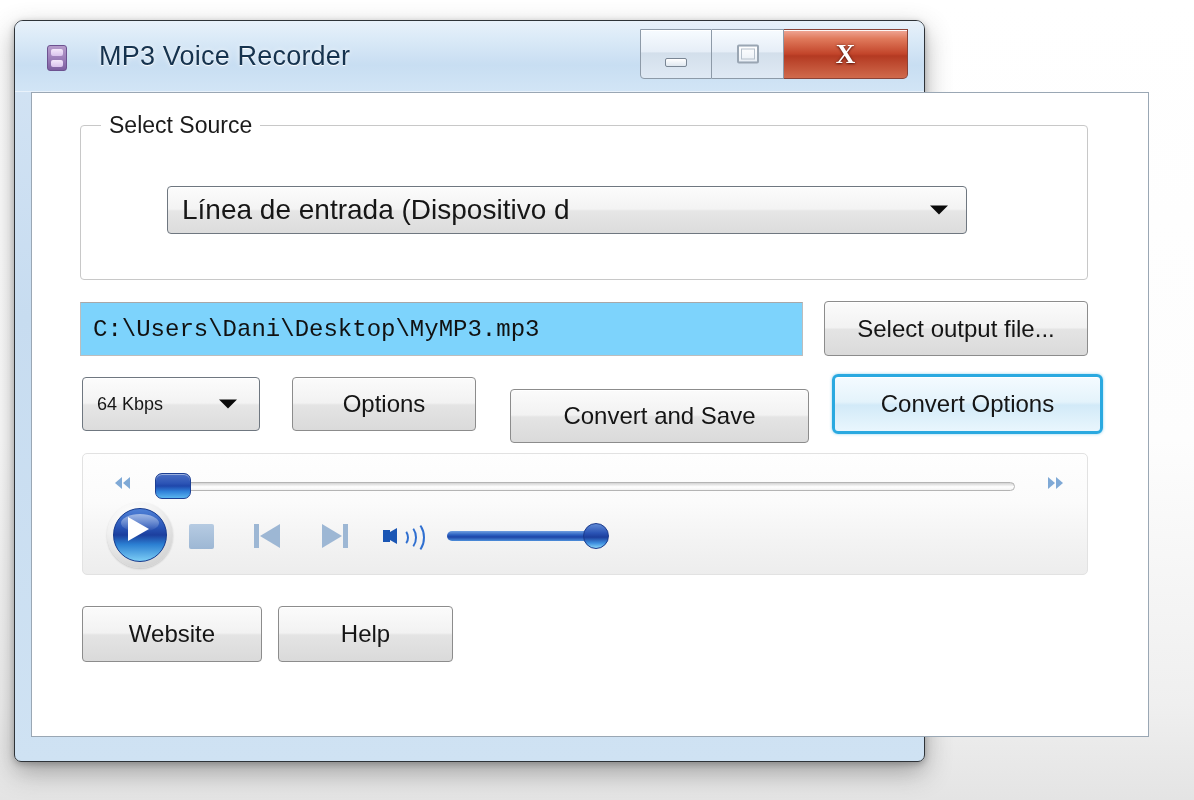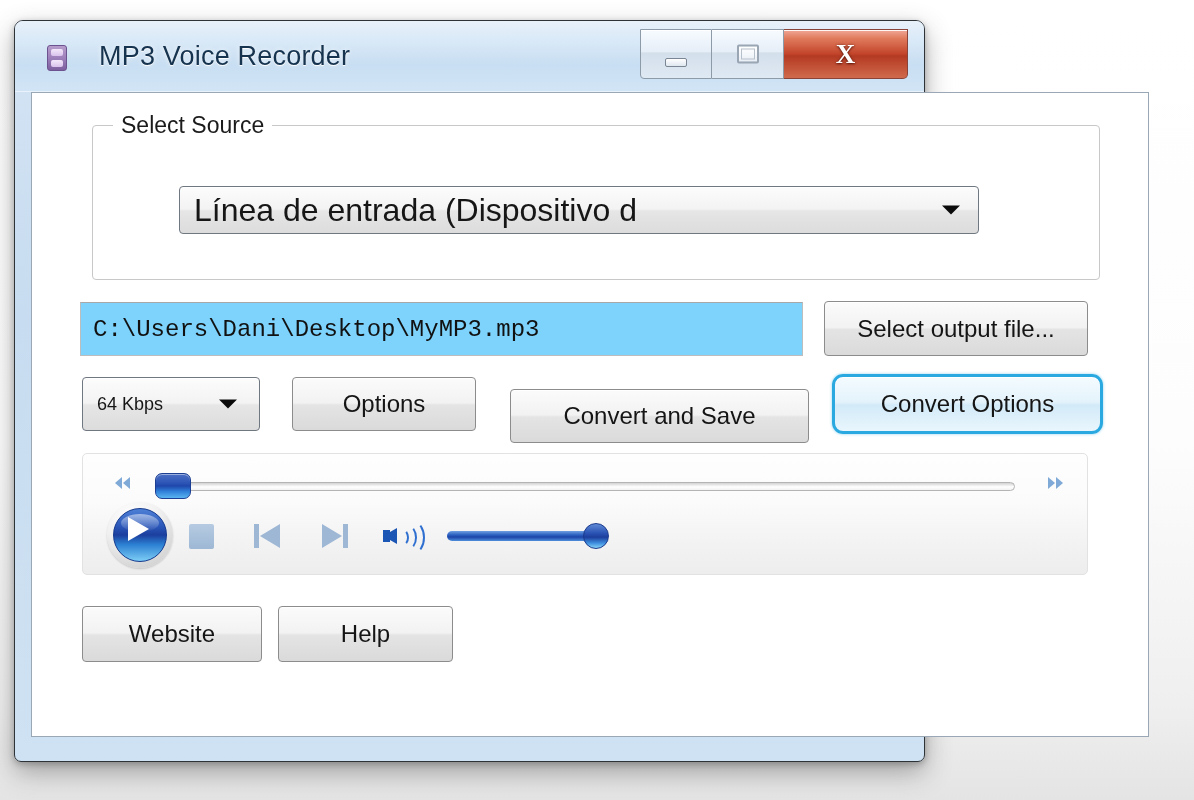--- a/index.html
+++ b/index.html
@@ -173,21 +173,20 @@
   
   .groupbox {
     position: absolute;
     left: 48px;
     top: 32px;
     width: 1008px;
     height: 155px;
     border: 1px solid #c8c8c8;
     border-radius: 4px;
     box-sizing: border-box;
-    margin-left: 12px;
   }
   .groupbox-label {
     position: absolute;
     left: 20px;
     top: -14px;
     background: #ffffff;
     padding: 0 8px;
     font-size: 23px;
     color: #1b1b1b;
   }
@@ -199,21 +198,21 @@
     box-sizing: border-box;
     background: linear-gradient(180deg, #fcfcfc 0%, #f3f3f3 48%, #e6e6e6 52%, #dcdcdc 100%);
     box-shadow: inset 0 1px 0 #ffffff;
     cursor: default;
   }
   .combo-text {
     position: absolute;
     left: 14px;
     top: 50%;
     transform: translateY(-50%);
-    font-size: 32px;
+    font-size: 28px;
     color: #161616;
     white-space: nowrap;
     overflow: hidden;
   }
   .combo-arrow {
     position: absolute;
     right: 18px;
     top: 50%;
     transform: translateY(-50%);
     width: 0; height: 0;
@@ -276,21 +275,21 @@
   #bitrate-combo .combo-arrow { right: 22px; }
   #btn-record { left: 260px; top: 284px; width: 184px; height: 54px; }
   #btn-convert-save { left: 478px; top: 284px; width: 299px; height: 54px; margin-top: 12px; }
 
   #btn-convert-options {
     left: 800px;
     top: 281px;
     width: 271px;
     height: 60px;
     border: 3px solid #2aa9e0;
-    border-radius: 11px;
+    border-radius: 6px;
     background: linear-gradient(180deg, #f4fbff 0%, #e4f3fb 46%, #d2eaf8 52%, #e9f6fd 100%);
     box-shadow: inset 0 1px 0 #ffffff, 0 0 3px rgba(42,169,224,0.55);
   }
 
   #btn-website { left: 50px; top: 513px; width: 180px; height: 56px; text-align: center; }
   #btn-help { left: 246px; top: 513px; width: 175px; height: 56px; }
 
   
   .player {
     position: absolute;

